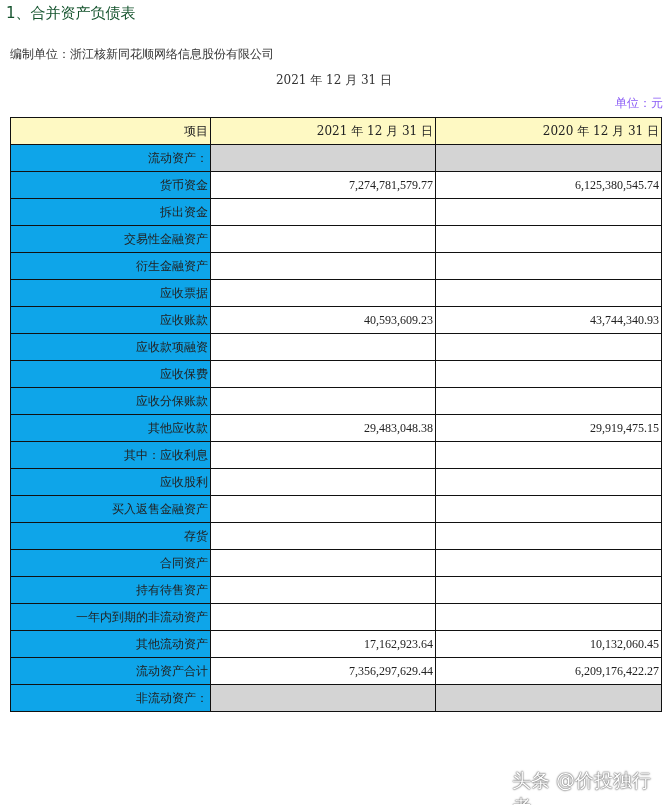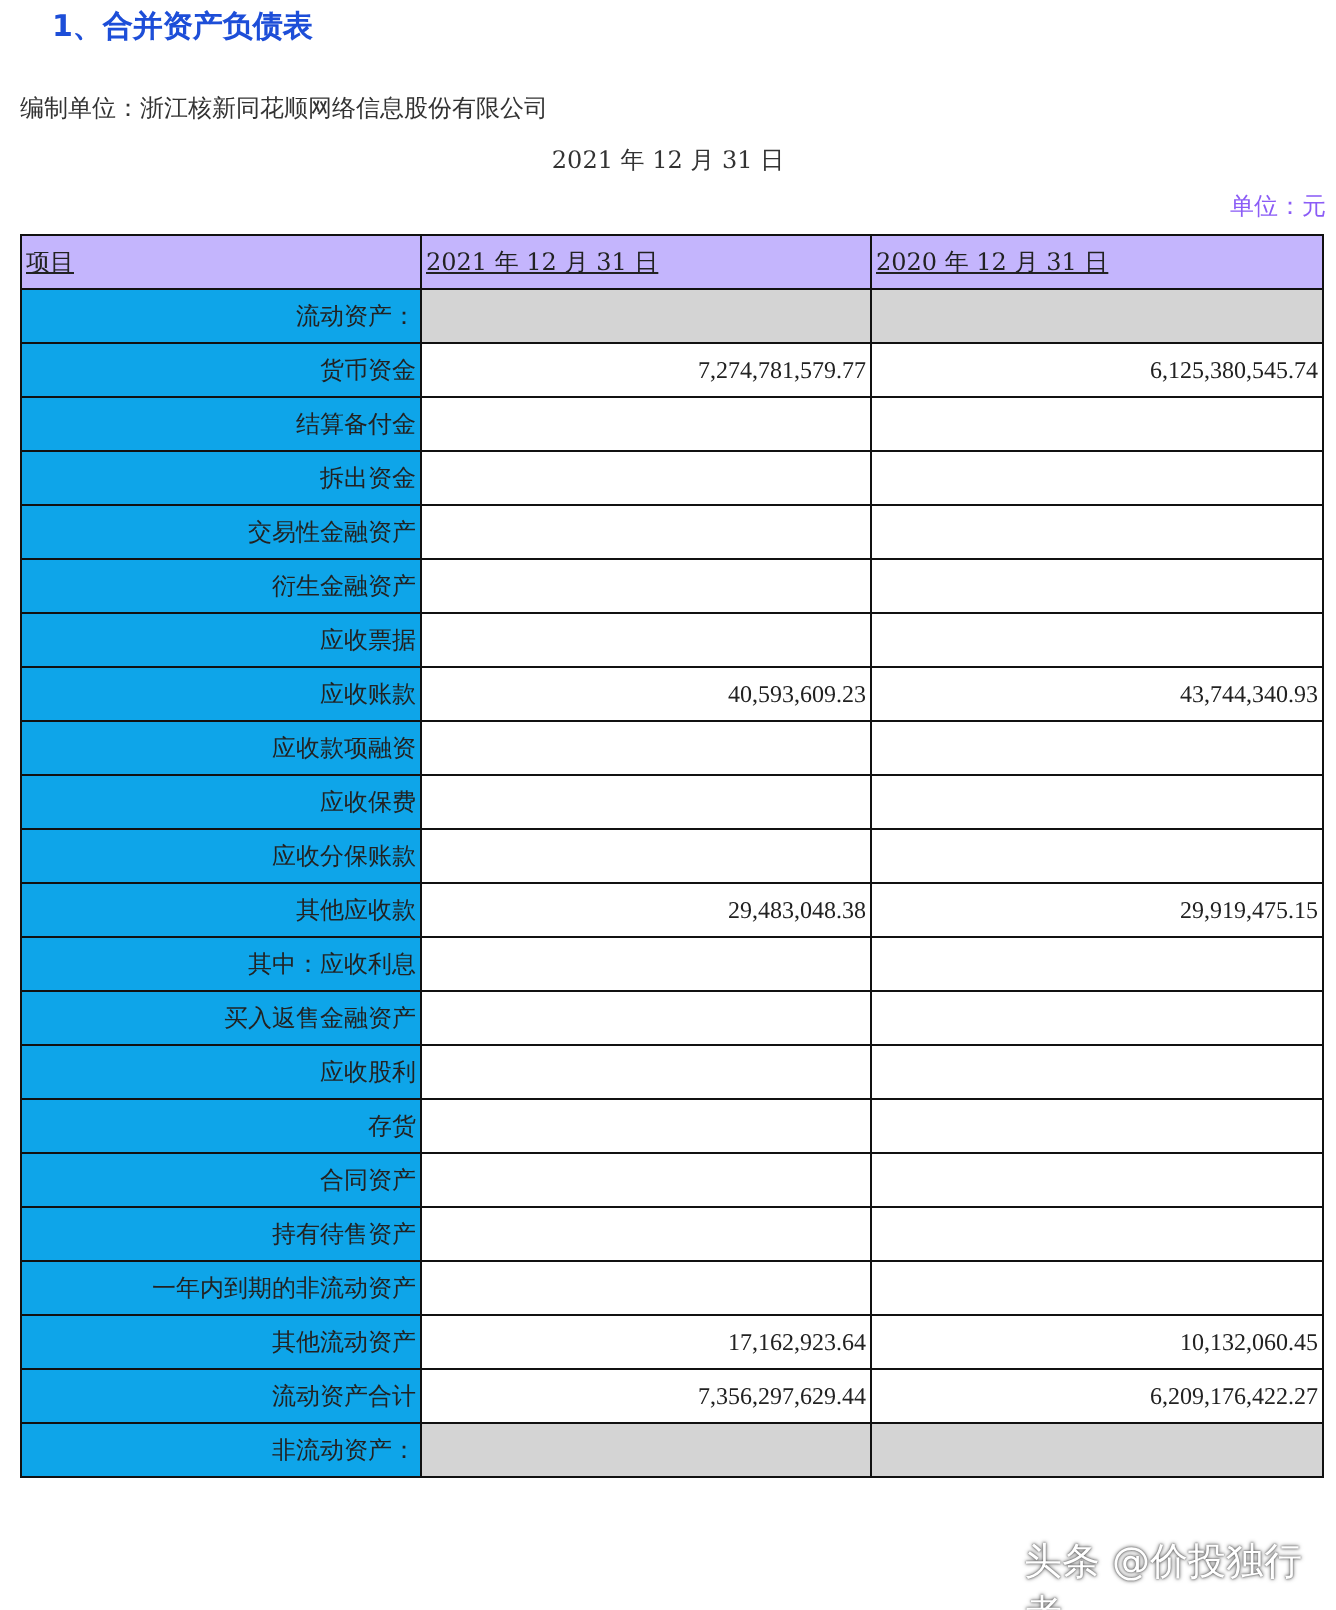--- a/index.html
+++ b/index.html
@@ -2,23 +2,23 @@
 <html><head>
 <meta charset="utf-8">
 <style>
   html, body { margin: 0; padding: 0; background: #ffffff; }
   body {
     width: 668px; height: 805px; position: relative; overflow: hidden;
     font-family: "DejaVu Serif", "Liberation Serif", serif;
     color: #222222;
   }
   .title {
-    position: absolute; left: 26px; top: 4px;
+    position: absolute; left: 6px; top: 4px;
     font-family: "DejaVu Sans", "Liberation Sans", sans-serif;
-    font-weight: bold; font-size: 15px; color: #1d4ed8;
+    font-weight: normal; font-size: 15px; color: #14532d;
   }
   .org {
     position: absolute; left: 10px; top: 46px; font-size: 12px; color: #333;
   }
   .date {
     position: absolute; left: 0; width: 668px; top: 72px; text-align: center;
     font-size: 12px; color: #333;
   }
   .unit {
     position: absolute; right: 5px; top: 95px; font-size: 12px; color: #8b5cf6;
@@ -29,21 +29,21 @@
     width: 651px;
   }
   table.bs td, table.bs th {
     border: 1.3px solid #111;
     height: 26px; padding: 0 2px; font-size: 12px; font-weight: normal;
     white-space: nowrap; overflow: hidden;
   }
   table.bs col.c1 { width: 200px; }
   table.bs col.c2 { width: 225px; }
   table.bs col.c3 { width: 226px; }
-  th { background: #c4b5fd; text-align: left; text-decoration: underline; }
+  th { background: #fef9c3; text-align: right; }
   td.label { background: #0ea5e9; text-align: right; }
   td.val { background: #ffffff; text-align: right; font-family: "Liberation Serif", "DejaVu Serif", serif; font-size: 12.5px; }
   tr.section td.val { background: #d4d4d4; }
   .ind0 { padding-left: 1px !important; }
   .ind1 { padding-left: 24px !important; margin-top: 40px; }
   .ind2 { padding-left: 38px !important; }
   .ind3 { padding-left: 74px !important; }
   .watermark {
     position: absolute; left: 512px; top: 768px;
     font-family: "DejaVu Sans", "Liberation Sans", sans-serif;
@@ -76,25 +76,20 @@
   <tbody id="tbody">
       <tr class="section">
         <td class="label ind0">流动资产：</td>
         <td class="val"></td>
         <td class="val"></td>
       </tr>
       <tr>
         <td class="label ind1">货币资金</td>
         <td class="val">7,274,781,579.77</td>
         <td class="val">6,125,380,545.74</td>
-      </tr>
-      <tr>
-        <td class="label ind1">结算备付金</td>
-        <td class="val"></td>
-        <td class="val"></td>
       </tr>
       <tr>
         <td class="label ind1">拆出资金</td>
         <td class="val"></td>
         <td class="val"></td>
       </tr>
       <tr>
         <td class="label ind1">交易性金融资产</td>
         <td class="val"></td>
         <td class="val"></td>
@@ -133,26 +128,26 @@
         <td class="label ind1">其他应收款</td>
         <td class="val">29,483,048.38</td>
         <td class="val">29,919,475.15</td>
       </tr>
       <tr>
         <td class="label ind2">其中：应收利息</td>
         <td class="val"></td>
         <td class="val"></td>
       </tr>
       <tr>
-        <td class="label ind1">买入返售金融资产</td>
+        <td class="label ind3">应收股利</td>
         <td class="val"></td>
         <td class="val"></td>
       </tr>
       <tr>
-        <td class="label ind3">应收股利</td>
+        <td class="label ind1">买入返售金融资产</td>
         <td class="val"></td>
         <td class="val"></td>
       </tr>
       <tr>
         <td class="label ind1">存货</td>
         <td class="val"></td>
         <td class="val"></td>
       </tr>
       <tr>
         <td class="label ind1">合同资产</td>

